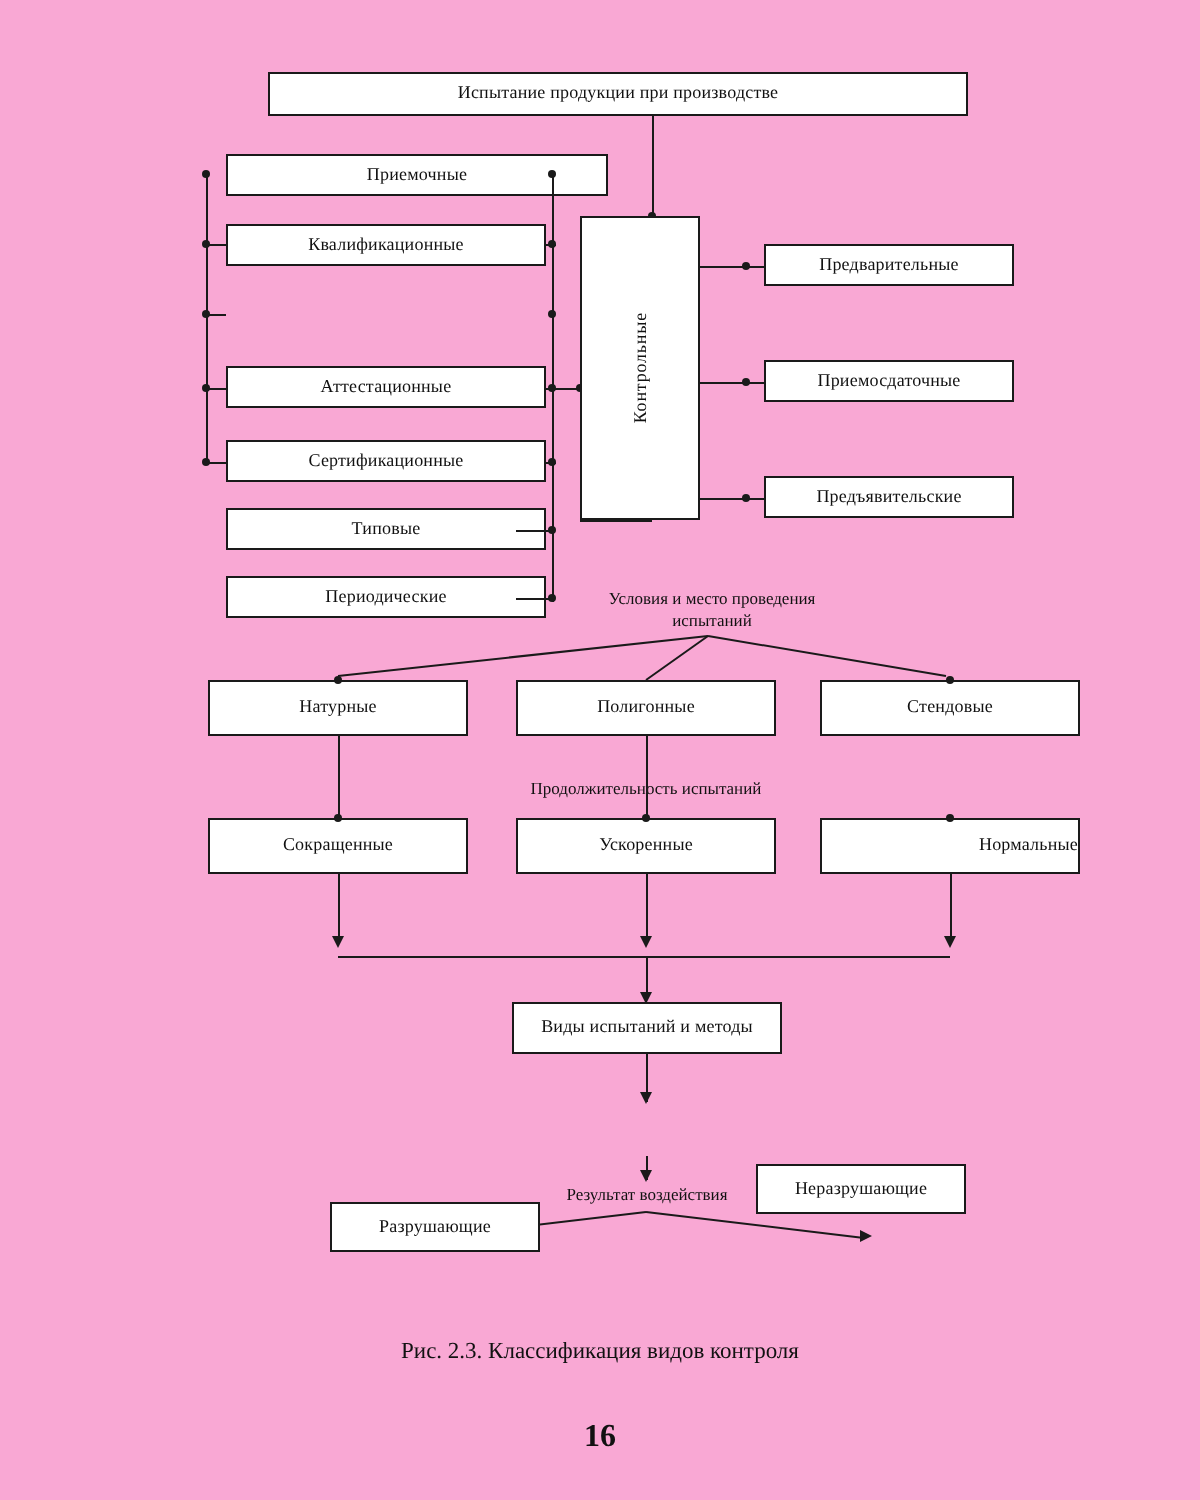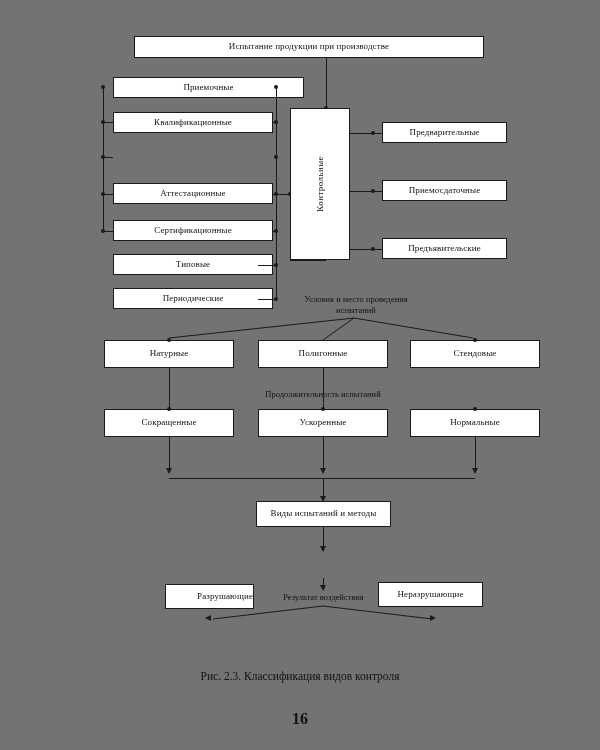--- a/index.html
+++ b/index.html
@@ -8,21 +8,21 @@
     background: #ffffff;
   }
   body {
     font-family: "Liberation Serif", "DejaVu Serif", serif;
     color: #000000;
   }
   #page {
     position: relative;
     width: 600px;
     height: 750px;
-    background: #737373;
+    background: #f9a8d4;
     overflow: hidden;
   }
   .box {
     position: absolute;
     box-sizing: border-box;
     border: 1px solid #1a1a1a;
     background: #ffffff;
     display: flex;
     align-items: center;
     justify-content: center;
@@ -219,21 +219,21 @@
   <div class="lbl" style="left:238px; top:389px; width:170px;">
     <span>Продолжительность испытаний</span>
   </div>
 
   <div class="box" style="left:104px; top:409px; width:130px; height:28px;">
     <span>Сокращенные</span>
   </div>
   <div class="box" style="left:258px; top:409px; width:130px; height:28px;">
     <span>Ускоренные</span>
   </div>
-  <div class="box" style="left:410px; top:409px; width:130px; height:28px;">
+  <div class="box" style="left:410px; top:409px; width:130px; height:28px;justify-content:flex-end;">
     <span>Нормальные</span>
   </div>
 
   <div class="ln vln" style="left:169px; top:368px; height:41px;"></div>
   <div class="dot" style="left:167px; top:407px;"></div>
   <div class="ln vln" style="left:323px; top:368px; height:41px;"></div>
   <div class="dot" style="left:321px; top:407px;"></div>
   <div class="dot" style="left:473px; top:407px;"></div>
 
   <div class="dot" style="left:167px; top:338px;"></div>
@@ -269,21 +269,21 @@
     <line x1="323" y1="606" x2="213" y2="619" stroke="#1a1a1a" stroke-width="1"></line>
     <line x1="323" y1="606" x2="432" y2="619" stroke="#1a1a1a" stroke-width="1"></line>
 
     <line x1="354" y1="318" x2="169" y2="338" stroke="#1a1a1a" stroke-width="1"></line>
     <line x1="354" y1="318" x2="323" y2="340" stroke="#1a1a1a" stroke-width="1"></line>
     <line x1="354" y1="318" x2="473" y2="338" stroke="#1a1a1a" stroke-width="1"></line>
   </svg>
   <div class="arrow-l" style="left:205px; top:615px;"></div>
   <div class="arrow-r" style="left:430px; top:615px;"></div>
 
-  <div class="box" style="left:165px; top:584px; width:89px; height:25px;justify-content:flex-end;">
+  <div class="box" style="left:165px; top:601px; width:105px; height:25px;">
     <span>Разрушающие</span>
   </div>
   <div class="box" style="left:378px; top:582px; width:105px; height:25px;">
     <span>Неразрушающие</span>
   </div>
 
   <div class="caption" style="top:670px;">
     <span>Рис. 2.3. Классификация видов контроля</span>
   </div>
 

